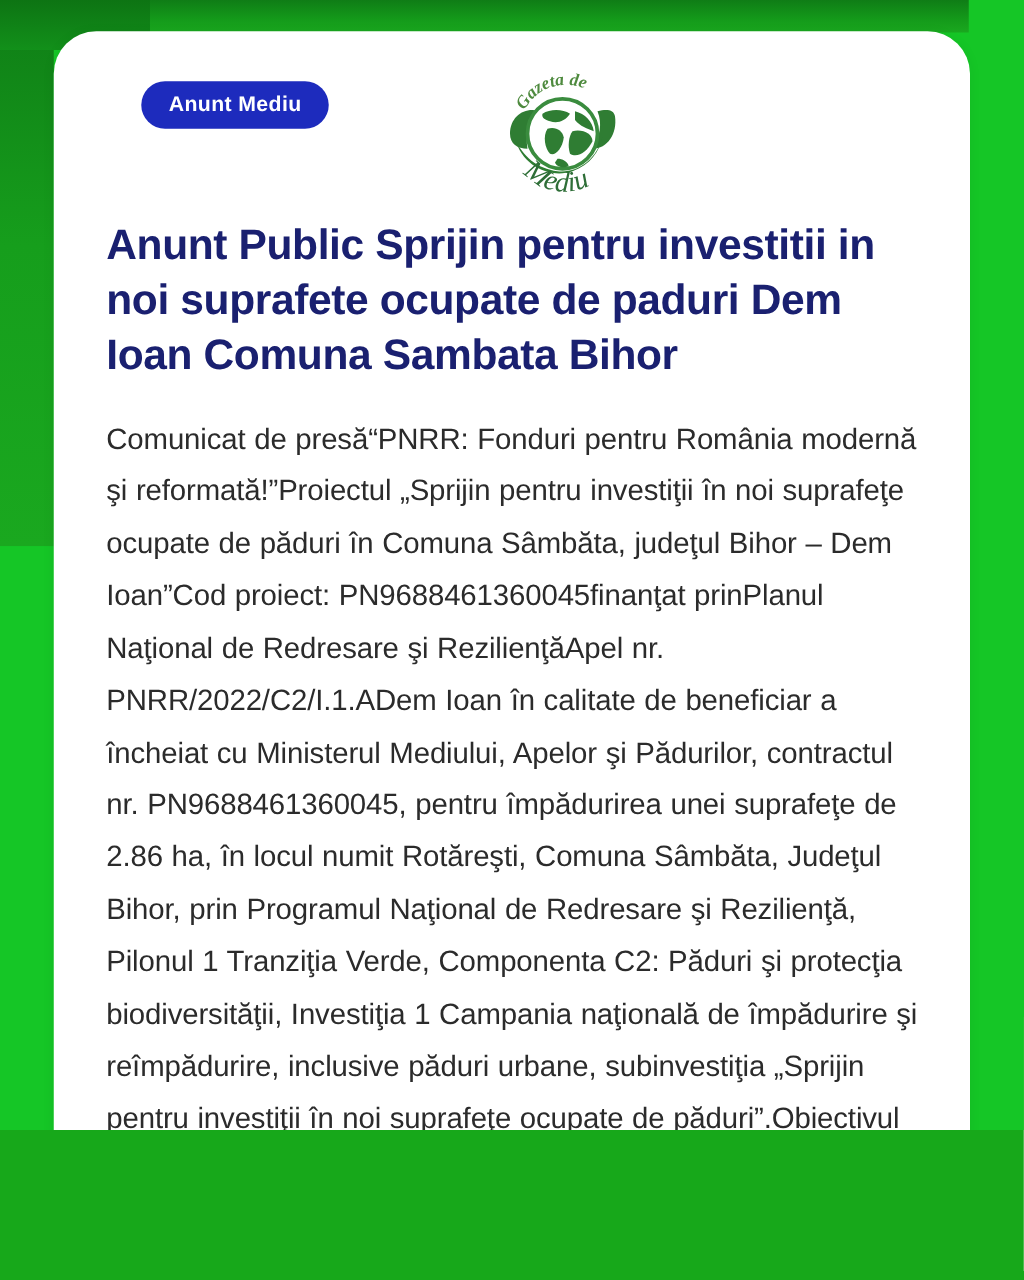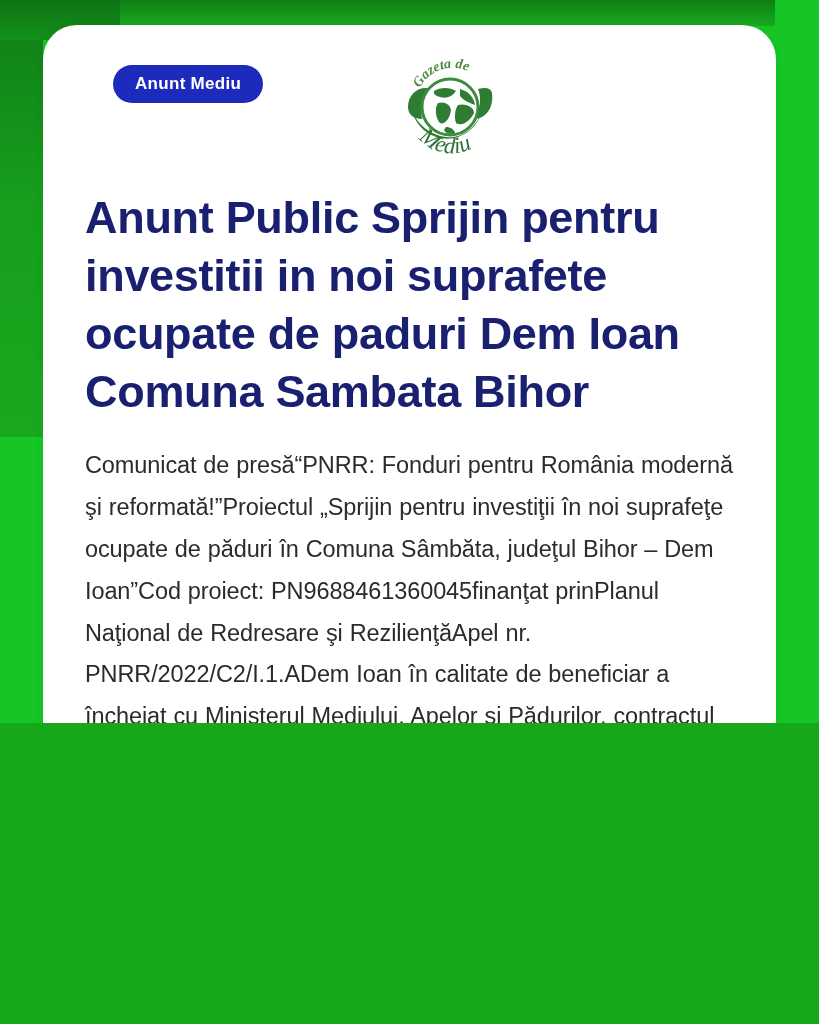--- a/index.html
+++ b/index.html
@@ -11,21 +11,21 @@
     height: 1024px;
     overflow: hidden;
     font-family: "Liberation Sans", sans-serif;
     background: #17a81a;
   }
 
   
   #page {
     position: relative;
     width: 819px;
-    height: 723px;
+    height: 904px;
     overflow: hidden;
     background: #15c625;
   }
   
   .bg-base {
     position: absolute;
     inset: 0;
     background: #15c626;
   }
   
@@ -103,24 +103,24 @@
     position: absolute;
     left: 313px;
     top: 2px;
     width: 104px;
     height: 108px;
   }
   .logo svg { display:block; }
 
   
   .title {
-    margin: 30px 0 0 0;
+    margin: 16px 0 0 0;
     padding: 0 4px 0 0;
     color: #1a2070;
-    font-size: 45px;
+    font-size: 34px;
     line-height: 1.29;
     font-weight: bold;
     letter-spacing: -0.3px;
     font-family: "Liberation Sans", sans-serif;
   }
 
   
   .body-text {
     margin: 24px 0 0 0;
     color: #2b2b2b;

